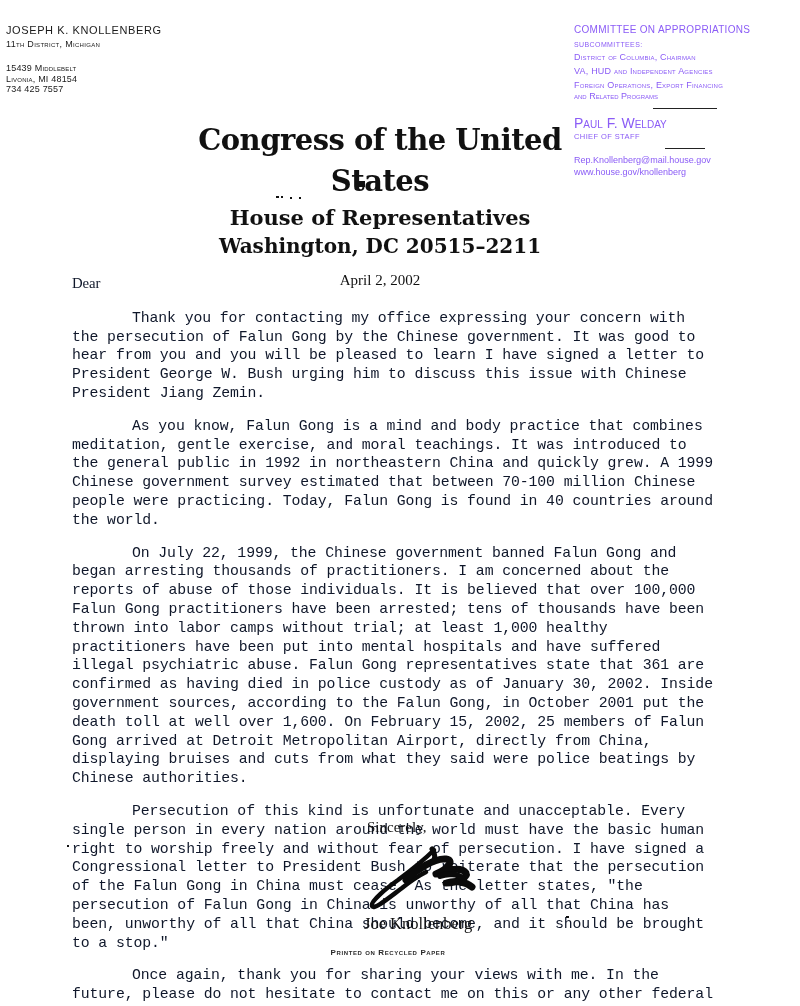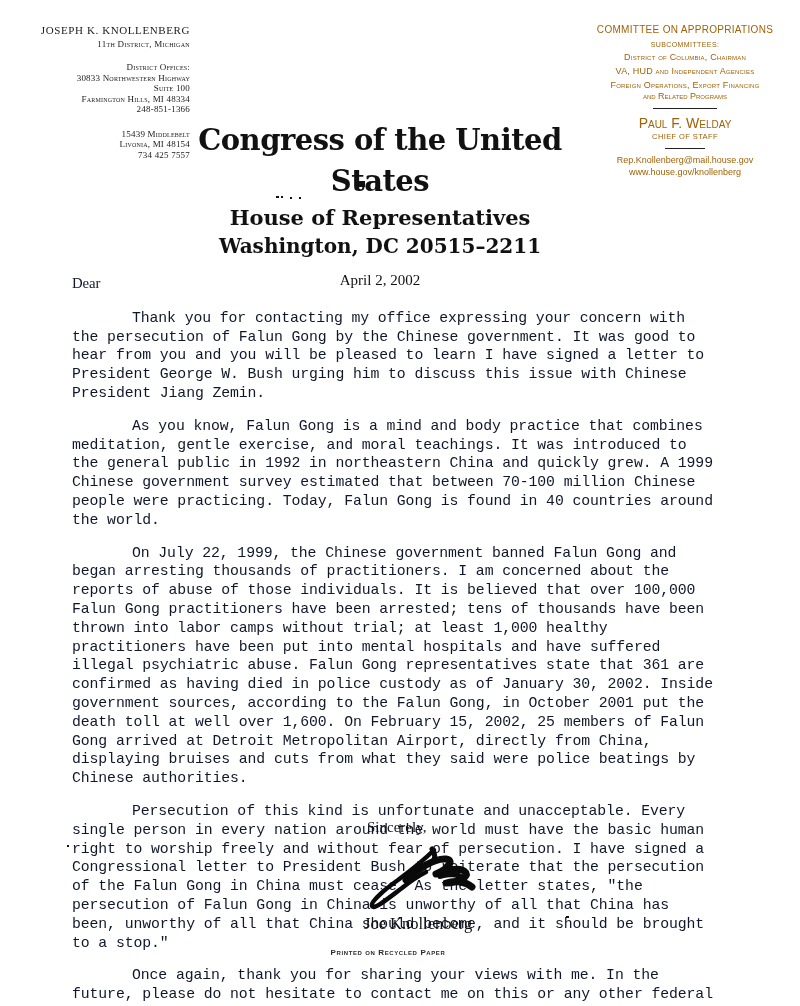--- a/index.html
+++ b/index.html
@@ -13,22 +13,22 @@
     color: #111;
     font-family: "Liberation Serif", serif;
     overflow: hidden;
   }
 
   
   .lh-left {
     position: absolute;
     left: 6px; top: 24px;
     width: 184px;
-    text-align: right;
-    font-family: Liberation Serif, serif;
+    text-align: left;
+    font-family: Liberation Sans, sans-serif;
     color: #1a1a1a;
   }
   .lh-left .lh-name {
     font-size: 11px;
     letter-spacing: 0.6px;
     font-weight: 500;
   }
   .sc { font-variant: small-caps; }
   .lh-left .lh-district {
     font-size: 9px;
@@ -77,23 +77,22 @@
     font-size: 15px;
     margin-top: 15px;
     font-family: "Liberation Serif", serif;
   }
 
   
   .lh-right {
     position: absolute;
     left: 574px; top: 24px;
     width: 222px;
-    text-align: center;
     font-family: "Liberation Sans", sans-serif;
-    color: #a16207;
+    color: #8b5cf6;
   }
   .lh-right .committee { font-size: 10px; letter-spacing: 0.3px; }
   .lh-right .subs-label { font-size: 7px; margin-top: 6px; letter-spacing: 0.4px; }
   .lh-right .sub { font-size: 9px; margin-top: 4px; letter-spacing: 0.2px; }
   .lh-right .sub-cont { font-size: 9px; margin-top: 1px; }
   .lh-right .rule { height: 1px; background: #222; margin: 7px auto 6px; }
   .rule-wide { width: 64px; }
   .rule-narrow { width: 40px; }
   .lh-right .staff-name { font-size: 14px; }
   .lh-right .staff-title { font-size: 7.5px; margin-top: 1px; letter-spacing: 0.4px; }
@@ -144,27 +143,20 @@
   .a-dot6 { left: 566px; top: 916px; width: 3px; height: 2px; }
 </style>
 </head>
 <body>
 
 <div class="page">
 
   <div class="lh-left">
     <div class="lh-name">JOSEPH K. KNOLLENBERG</div>
     <div class="lh-district sc">11th District, Michigan</div>
-    <div class="grp2">
-      <div class="lh-line sc">District Offices:</div>
-      <div class="lh-line sc">30833 Northwestern Highway</div>
-      <div class="lh-line sc">Suite 100</div>
-      <div class="lh-line sc">Farmington Hills, MI 48334</div>
-      <div class="lh-line">248-851-1366</div>
-    </div>
     <div class="grp3">
       <div class="lh-line sc">15439 Middlebelt</div>
       <div class="lh-line sc">Livonia, MI 48154</div>
       <div class="lh-line">734 425 7557</div>
     </div>
   </div>
 
   <div class="lh-center">
     <div class="t1">Congress of the United States</div>
     <div class="t2">House of Representatives</div>

